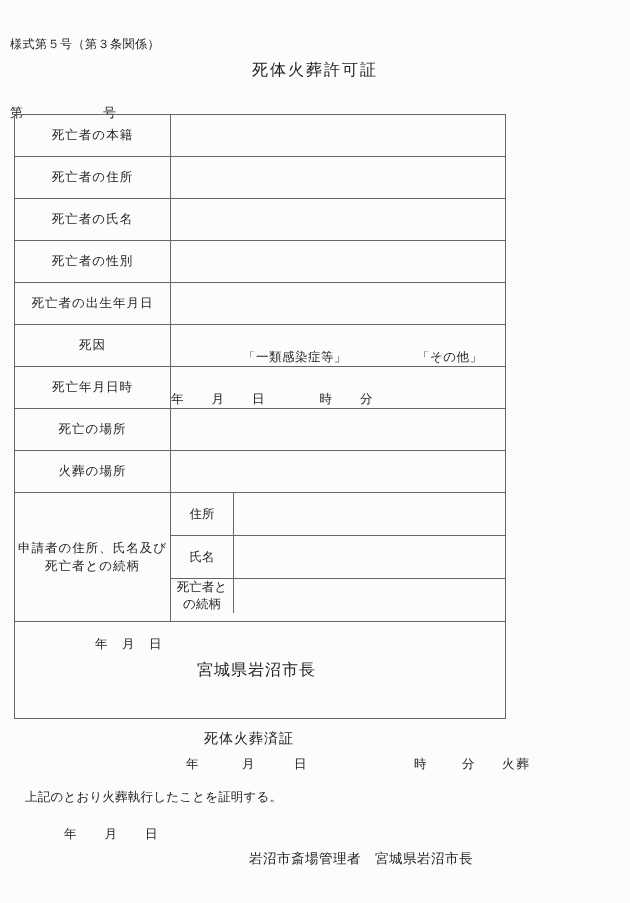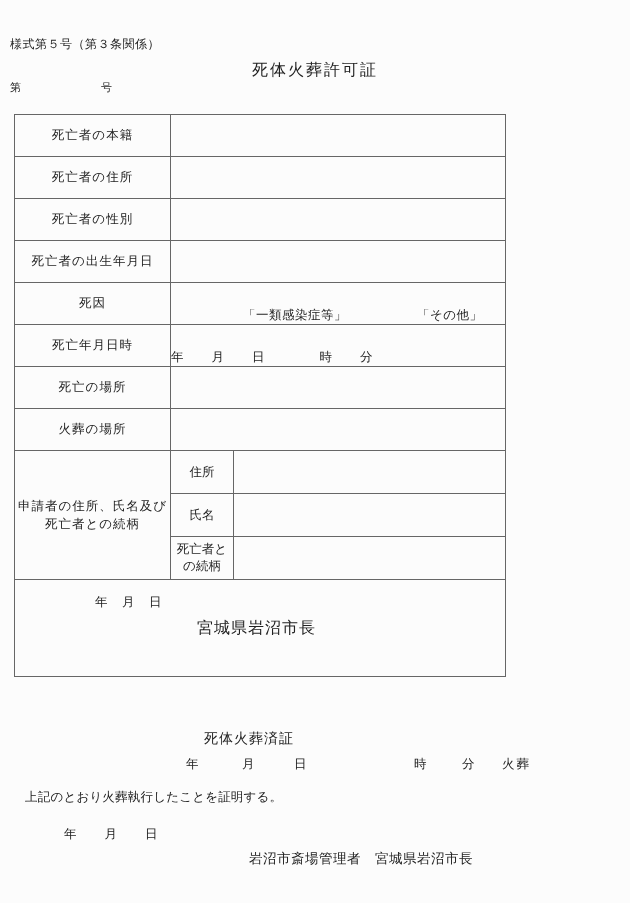--- a/index.html
+++ b/index.html
@@ -6,21 +6,21 @@
   .page {
     position:relative;
     width:630px; height:903px;
     background:#fcfcfc;
     color:#222;
     font-family:"Liberation Serif","DejaVu Serif",serif;
     overflow:hidden;
   }
   .form-note { position:absolute; left:10px; top:36px; font-size:12px; letter-spacing:0.5px; }
   .doc-title { position:absolute; left:0; top:60px; width:630px; text-align:center; font-size:16px; letter-spacing:2px; }
-  .number-line { position:absolute; left:10px; top:80px; font-size:11px; }
+  .number-line { position:absolute; left:10px; top:104px; font-size:13px; }
   .number-line .suffix { margin-left:80px; }
 
   .permit-table {
     position:absolute; left:14px; top:114px; width:492px;
     border:1px solid #666;
     box-sizing:border-box;
     font-size:12.5px;
   }
   .t-row { display:flex; height:42px; border-bottom:1px solid #666; box-sizing:border-box; }
   .label-cell {
@@ -30,21 +30,21 @@
     text-align:center; line-height:1.45; letter-spacing:1px;
   }
   .value-cell { flex:1; display:flex; align-items:flex-end; position:relative; }
   .cause-opt-1 { margin-left:72px; letter-spacing:0.5px; }
   .cause-opt-2 { margin-left:70px; letter-spacing:0.5px; }
   .datetime-text { white-space:pre; letter-spacing:1px; }
 
   .applicant-row { display:flex; height:129px; border-bottom:1px solid #666; box-sizing:border-box; }
   .applicant-right { flex:1; display:flex; flex-direction:column; }
   .sub-row { display:flex; flex:1; border-bottom:1px solid #666; box-sizing:border-box; }
-  .sub-row:last-child { border-bottom:none; }
+  .sub-row:last-child { border-bottom:none;flex-direction:column; }
   .sub-label {
     width:63px; min-width:63px; box-sizing:border-box;
     border-right:1px solid #666;
     display:flex; flex-direction:column; align-items:center; justify-content:center;
     text-align:center; line-height:1.35;
   }
   .sub-value { flex:1; }
 
   .issue-row { position:relative; height:96px; }
   .issue-date { position:absolute; left:80px; top:14px; white-space:pre; letter-spacing:1px; }
@@ -75,20 +75,24 @@
     <div class="t-row">
       <div class="label-cell">死亡者の本籍</div>
       <div class="value-cell"></div>
     </div>
 
     <div class="t-row">
       <div class="label-cell">死亡者の住所</div>
       <div class="value-cell"></div>
     </div>
 
+    <div class="t-row">
+      <div class="label-cell">死亡者の氏名</div>
+      <div class="value-cell"></div>
+    </div>
 
     <div class="t-row">
       <div class="label-cell">死亡者の性別</div>
       <div class="value-cell"></div>
     </div>
 
     <div class="t-row">
       <div class="label-cell">死亡者の出生年月日</div>
       <div class="value-cell"></div>
     </div>

